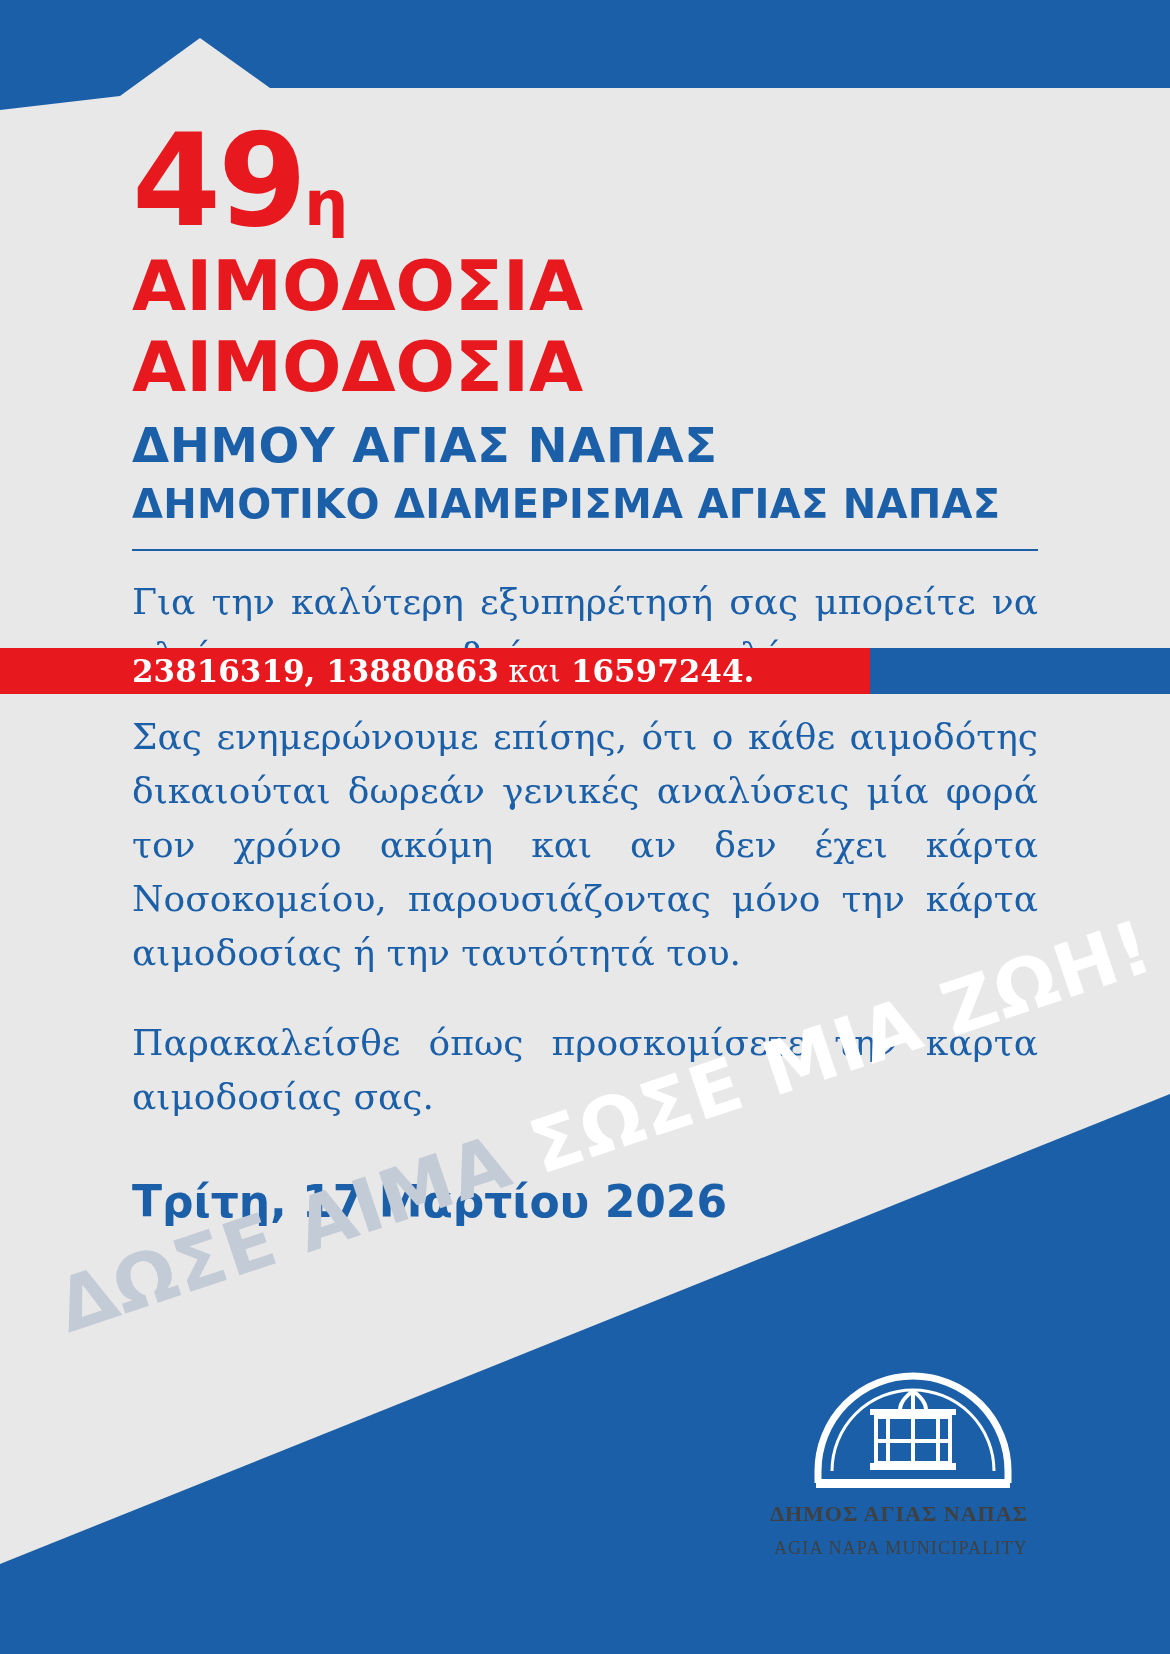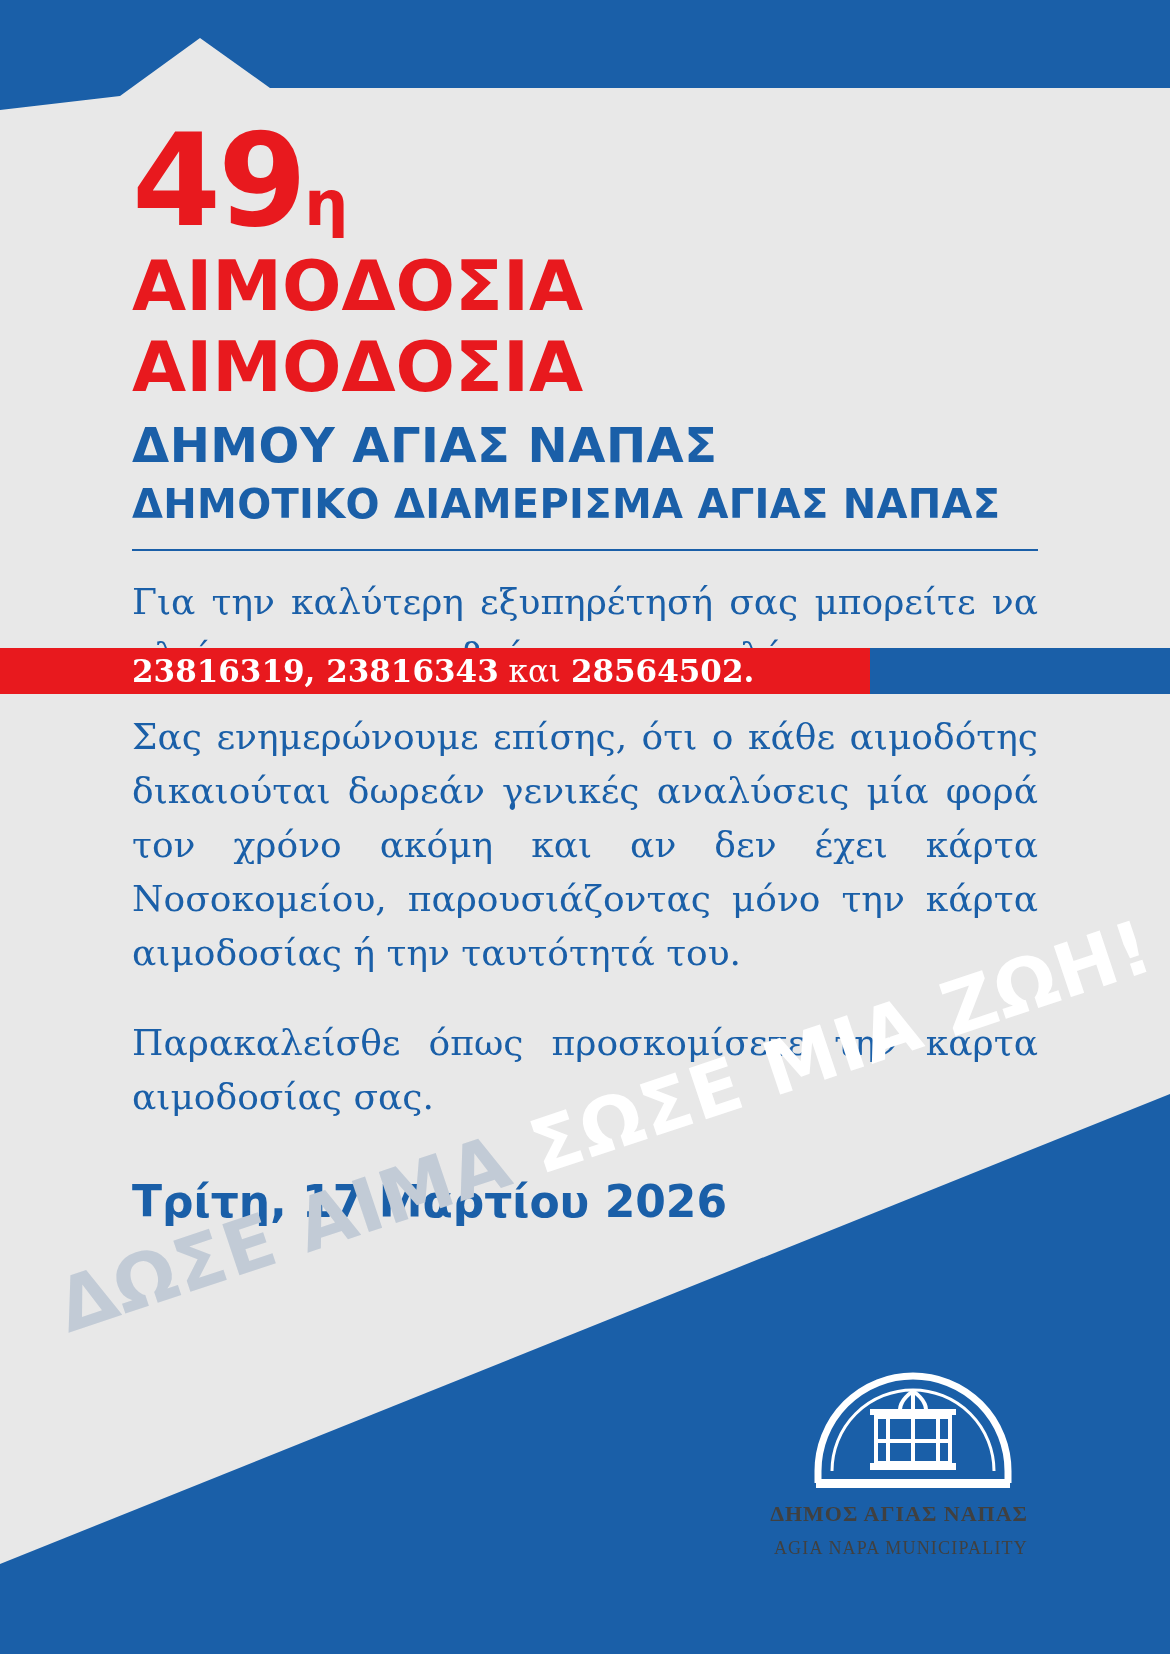--- a/index.html
+++ b/index.html
@@ -205,23 +205,23 @@
     <div class="title-blue-2">ΔΗΜΟΤΙΚΟ ΔΙΑΜΕΡΙΣΜΑ ΑΓΙΑΣ ΝΑΠΑΣ</div>
 
     <hr class="divider">
 
     <p class="para">Για την καλύτερη εξυπηρέτησή σας μπορείτε να κλείσετε το ραντεβού σας στα τηλέφωνα</p>
   </div>
 
   <div class="phone-band"></div>
   <div class="phone-band-blue"></div>
   <div class="phone-text">
-    <b>23816319, 23816343</b>
+    <b>23816319, 13880863</b>
     <span class="kai">και</span>
-    <b>28564502.</b>
+    <b>16597244.</b>
   </div>
 
   <div class="content" style="top: 710px;">
     <p class="para" style="margin-top:0;">Σας ενημερώνουμε επίσης, ότι ο κάθε αιμοδότης δικαιούται δωρεάν γενικές αναλύσεις μία φορά τον χρόνο ακόμη και αν δεν έχει κάρτα Νοσοκομείου, παρουσιάζοντας μόνο την κάρτα αιμοδοσίας ή την ταυτότητά του.</p>
     <p class="para" style="margin-top:36px;">Παρακαλείσθε όπως προσκομίσετε την κάρτα αιμοδοσίας σας.</p>
     <p class="date">Τρίτη, 17 Μαρτίου 2026</p>
   </div>
 
   <div class="slogan">
     <span class="part-grey">ΔΩΣΕ ΑΙΜΑ </span><span class="part-white">ΣΩΣΕ ΜΙΑ ΖΩΗ!</span>

